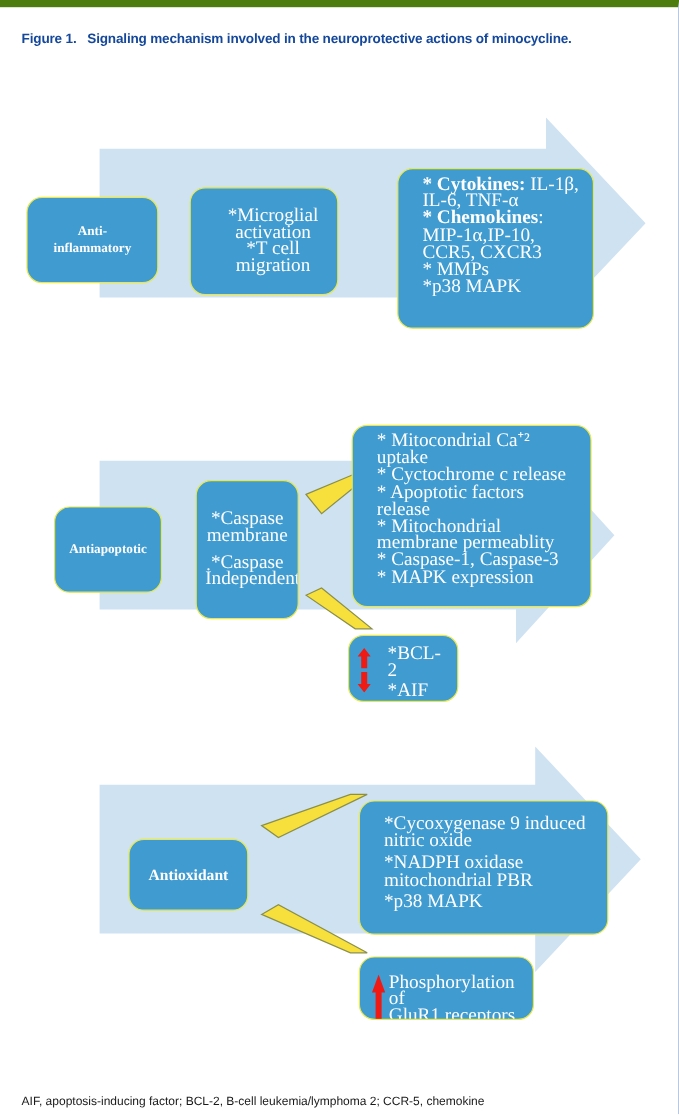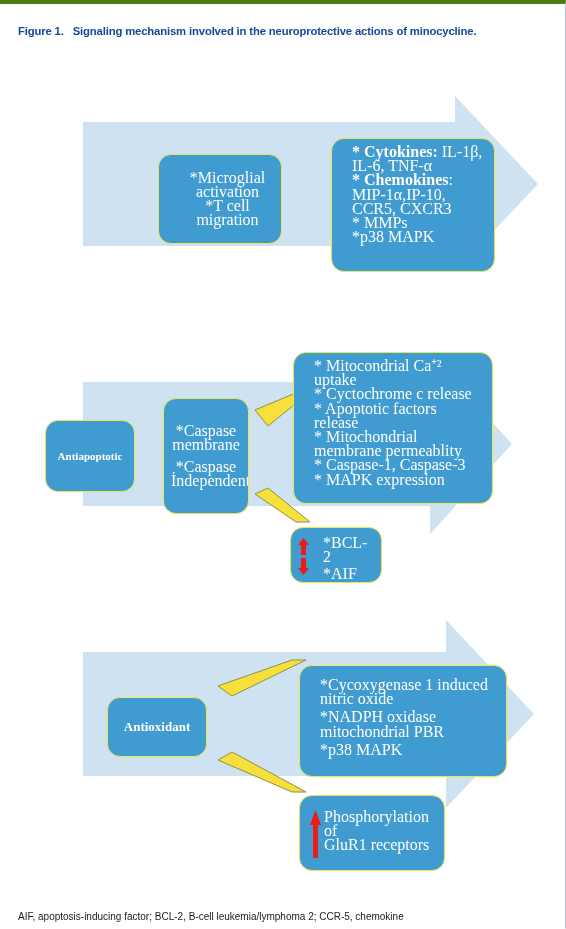--- a/index.html
+++ b/index.html
@@ -5,21 +5,21 @@
   html,body{margin:0;padding:0;}
   body{
     width:566px;height:929px;
     background:#ffffff;
     font-family:"Liberation Sans",sans-serif;
     overflow:hidden;
     position:relative;
   }
   #page{
     position:absolute;inset:0;
-    border-top:4px solid #4d7c0f;
+    border-top:6px solid #4d7c0f;
     border-right:1px solid #b9c8e0;
     border-bottom:1px solid #ffffff;
     box-sizing:border-box;
   }
 
   
   .caption{
     position:absolute;
     left:18px;top:20px;right:40px;
     display:flex;
@@ -107,20 +107,26 @@
         <path d="M255,402 L268,396 L310,430 L296,430 Z" fill="#f7e03c" stroke="#8a8f4a" stroke-width="1"></path>
       </g>
       <g>
         <path d="M218,594 L292,568 L306,568 L232,604 Z" fill="#f7e03c" stroke="#8a8f4a" stroke-width="1"></path>
       </g>
       <g>
         <path d="M218,668 L232,660 L306,700 L292,700 Z" fill="#f7e03c" stroke="#8a8f4a" stroke-width="1"></path>
       </g>
     </svg>
 
+    <div class="box center" style="left:22px;top:70px;width:110px;height:72px;">
+      <div>
+        <span class="ln">Anti-</span>
+        <span class="ln">inflammatory</span>
+      </div>
+    </div>
 
     <div class="rarrow" style="left:166px;top:74px;height:62px;">
       <svg viewBox="0 0 11 62" preserveAspectRatio="none">
         <polygon points="3,0 8,0 8,46 11,46 5.5,62 0,46 3,46" fill="#f01a14"></polygon>
       </svg>
     </div>
     <div class="box mid pad-l2" style="left:158px;top:62px;width:124px;height:90px;">
       <span class="ln">*Microglial activation</span>
       <span class="ln">*T cell migration</span>
     </div>
@@ -188,26 +194,26 @@
     <div class="box center" style="left:107px;top:605px;width:100px;height:60px;font-size:13px;">
       <span>Antioxidant</span>
     </div>
 
     <div class="rarrow" style="left:305px;top:586px;height:82px;">
       <svg viewBox="0 0 11 82" preserveAspectRatio="none">
         <polygon points="3,0 8,0 8,64 11,64 5.5,82 0,64 3,64" fill="#f01a14"></polygon>
       </svg>
     </div>
     <div class="box pad-l" style="left:299px;top:573px;width:208px;height:112px;padding-top:12px;">
-      <div>*Cycoxygenase 1 induced nitric  oxide</div>
+      <div>*Cycoxygenase 9 induced nitric  oxide</div>
       <div style="margin-top:4px;">*NADPH oxidase mitochondrial PBR</div>
       <div style="margin-top:4px;">*p38 MAPK</div>
     </div>
 
-    <div class="box" style="left:299px;top:703px;width:146px;height:76px;padding-left:24px;padding-top:14px;">
+    <div class="box" style="left:299px;top:703px;width:146px;height:53px;padding-left:24px;padding-top:14px;">
       <div class="rarrow" style="left:10px;top:14px;height:48px;">
         <svg viewBox="0 0 11 48" preserveAspectRatio="none">
           <polygon points="5.5,0 11,15 8,15 8,48 3,48 3,15 0,15" fill="#f01a14"></polygon>
         </svg>
       </div>
       <div>Phosphorylation of</div>
       <div>GluR1 receptors</div>
     </div>
 
   </div>

